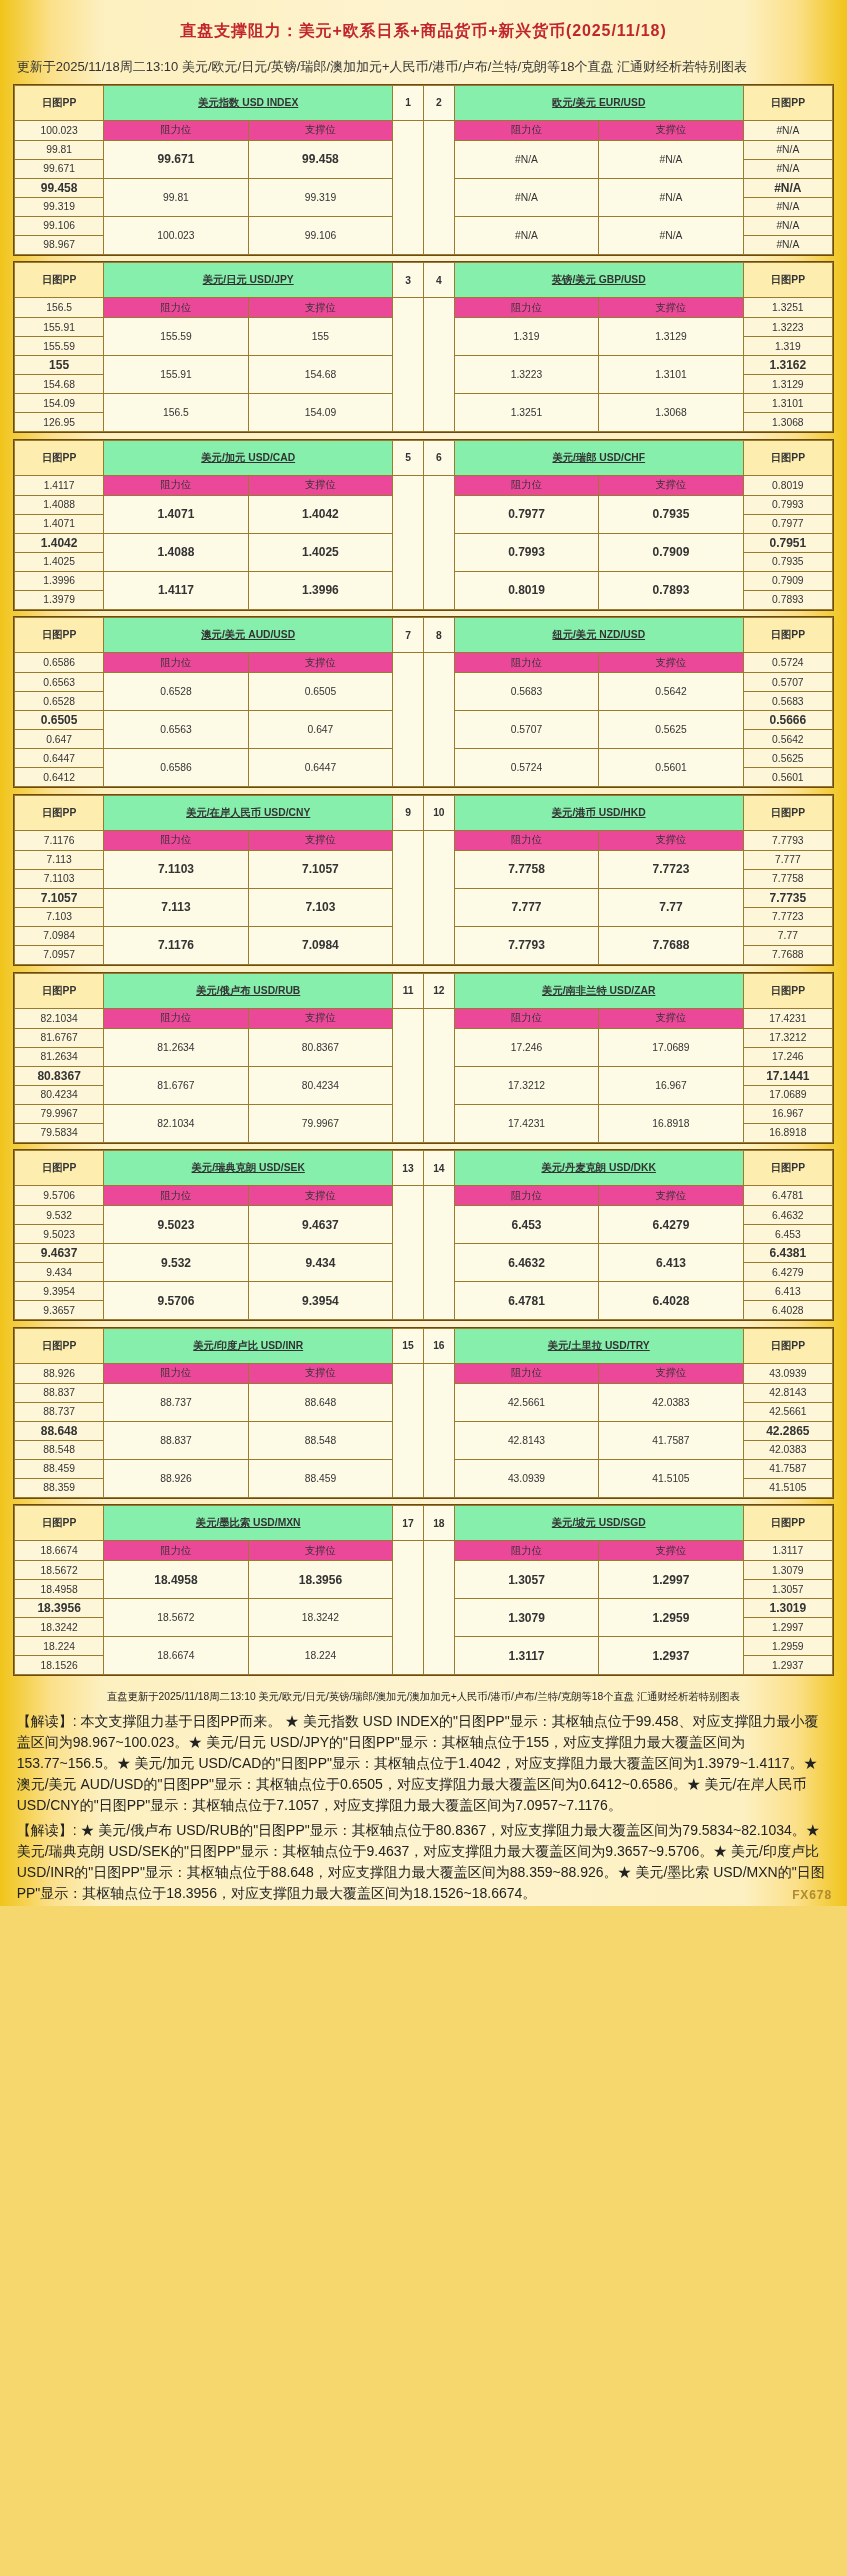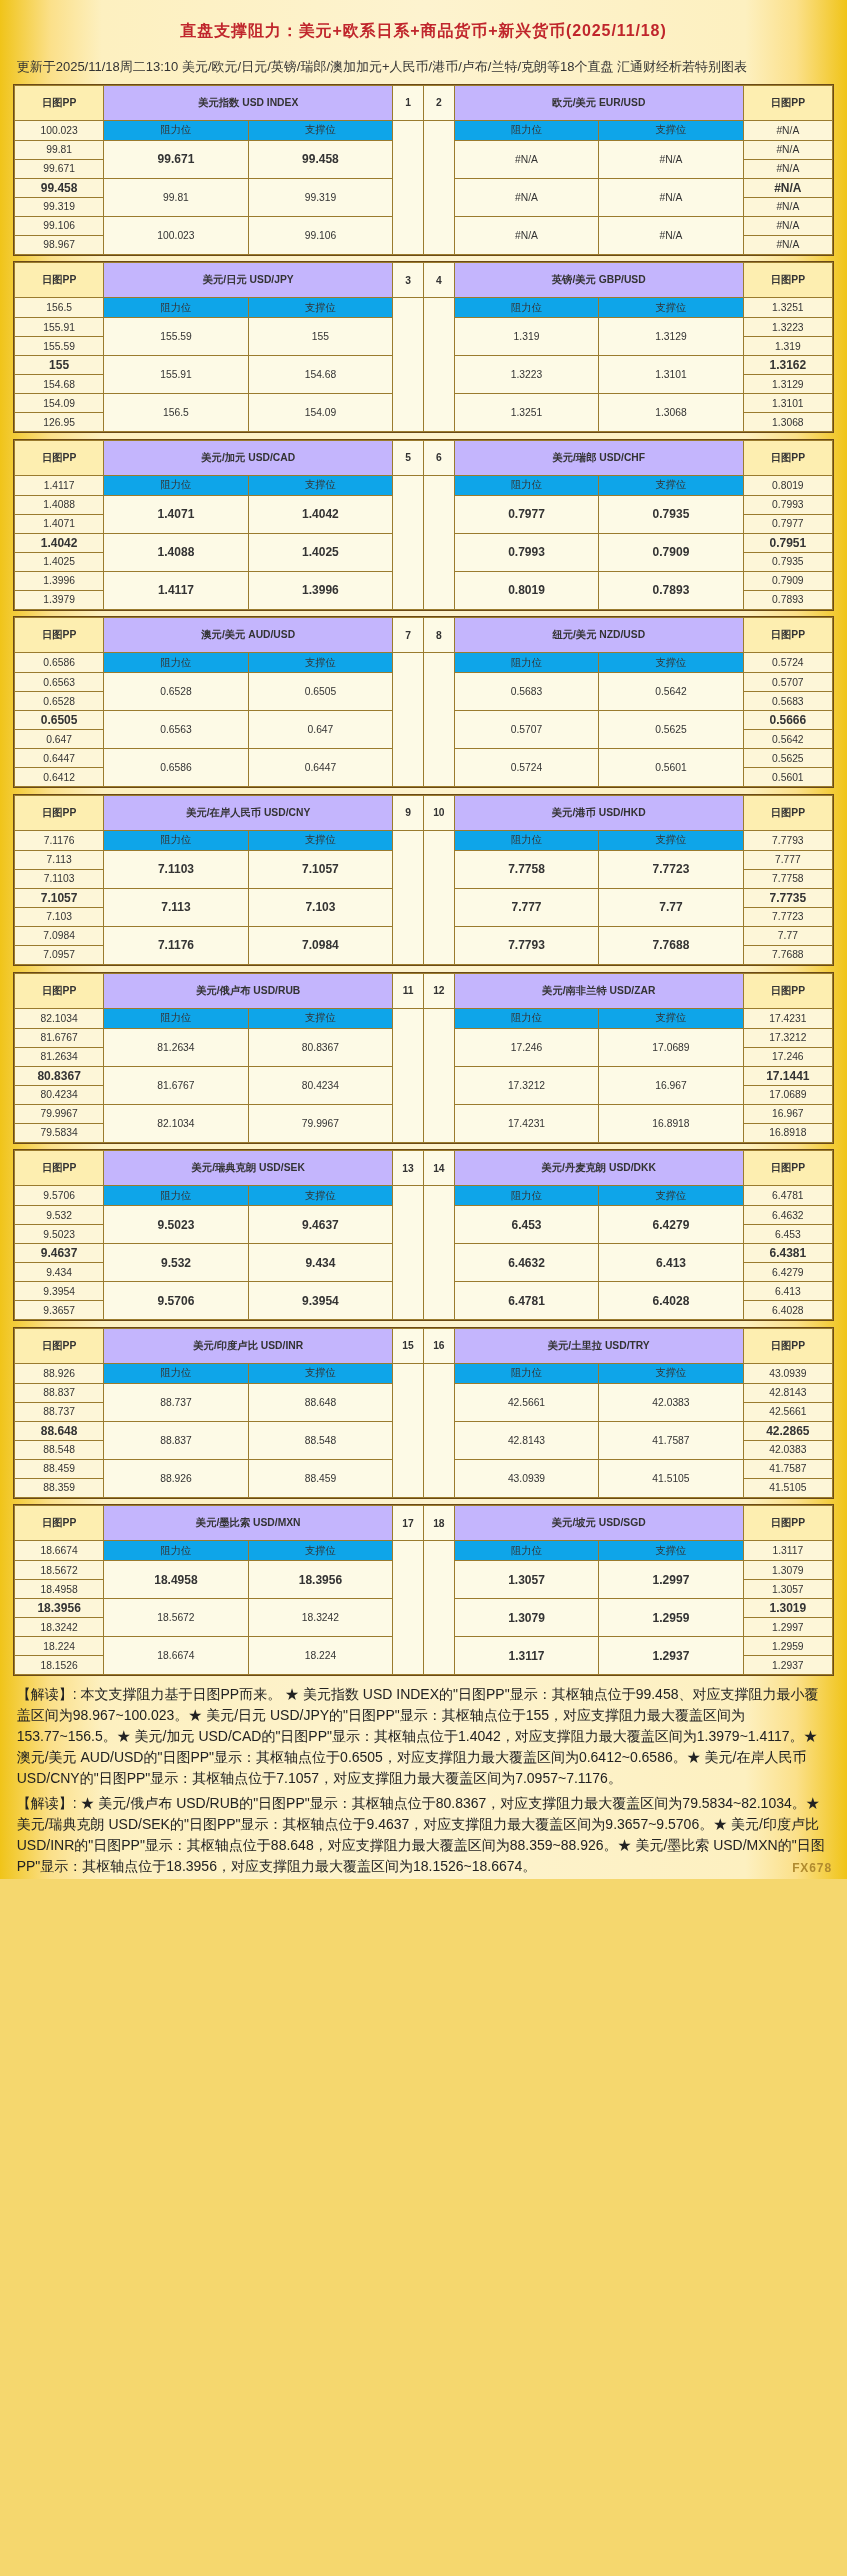--- a/index.html
+++ b/index.html
@@ -53,28 +53,29 @@
     font-weight: bold;
     font-size: 11.2px;
     color: #333;
     background: #fdeeb0;
     height: 35px;
   }
   .pair-name {
     color: #c0262c;
     font-weight: bold;
     font-size: 12px;
-    background: #c4b5fd;
+    background: #86efac;
     height: 34px;
+    text-decoration: underline;
   }
   .sub-hdr {
     color: #c0262c;
     font-size: 10.3px;
     height: 20px;
-    background: #0ea5e9;
+    background: #ec4899;
   }
   .side-val { height: 19px; font-size: 10.3px; }
   .side-val.big { font-weight: bold; font-size: 12px; }
   .val { height: 24px; font-size: 11.2px; }
   .val.bold { font-weight: bold; font-size: 12px; }
   .idxnum {
     color: #c0262c;
     font-weight: bold;
     font-size: 12px;
     width: 29px;
@@ -647,19 +648,20 @@
             </tr>
             <tr>
               <td class="sidecol side-val">18.1526</td>
               <td class="sidecol side-val">1.2937</td>
             </tr>
           </tbody>
         </table>
       </div>
     </div>
 
+  <div class="footer-note">直盘更新于2025/11/18周二13:10 美元/欧元/日元/英镑/瑞郎/澳加元/澳加加元+人民币/港币/卢布/兰特/克朗等18个直盘  汇通财经析若特别图表</div>
 
   <div class="explain">【解读】: 本文支撑阻力基于日图PP而来。  ★ 美元指数 USD INDEX的"日图PP"显示：其枢轴点位于99.458、对应支撑阻力最小覆盖区间为98.967~100.023。★ 美元/日元 USD/JPY的"日图PP"显示：其枢轴点位于155，对应支撑阻力最大覆盖区间为153.77~156.5。★ 美元/加元 USD/CAD的"日图PP"显示：其枢轴点位于1.4042，对应支撑阻力最大覆盖区间为1.3979~1.4117。★ 澳元/美元 AUD/USD的"日图PP"显示：其枢轴点位于0.6505，对应支撑阻力最大覆盖区间为0.6412~0.6586。★ 美元/在岸人民币 USD/CNY的"日图PP"显示：其枢轴点位于7.1057，对应支撑阻力最大覆盖区间为7.0957~7.1176。</div>
   <div class="explain">【解读】: ★ 美元/俄卢布 USD/RUB的"日图PP"显示：其枢轴点位于80.8367，对应支撑阻力最大覆盖区间为79.5834~82.1034。★ 美元/瑞典克朗 USD/SEK的"日图PP"显示：其枢轴点位于9.4637，对应支撑阻力最大覆盖区间为9.3657~9.5706。★ 美元/印度卢比 USD/INR的"日图PP"显示：其枢轴点位于88.648，对应支撑阻力最大覆盖区间为88.359~88.926。★ 美元/墨比索 USD/MXN的"日图PP"显示：其枢轴点位于18.3956，对应支撑阻力最大覆盖区间为18.1526~18.6674。</div>
 
   <div class="brand">FX678</div>
 </div>
 
 
 </body></html>

